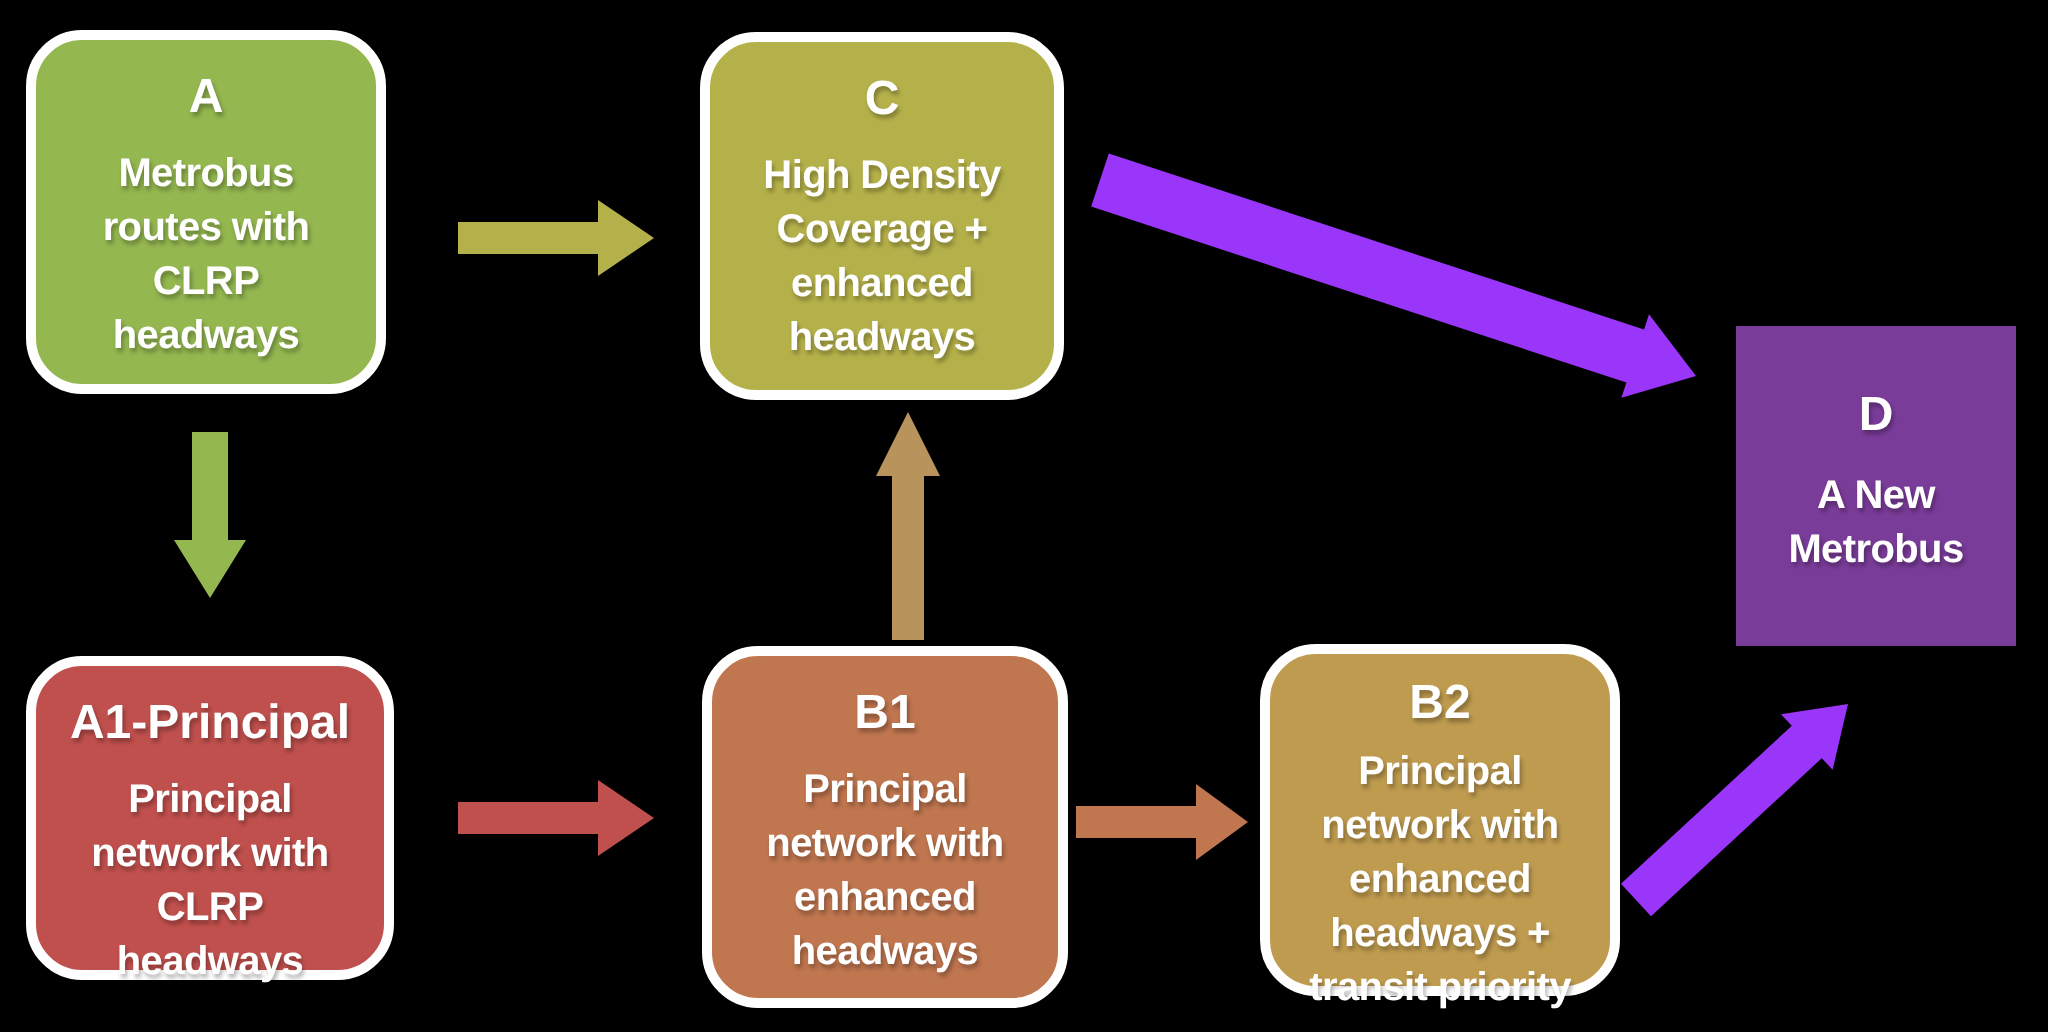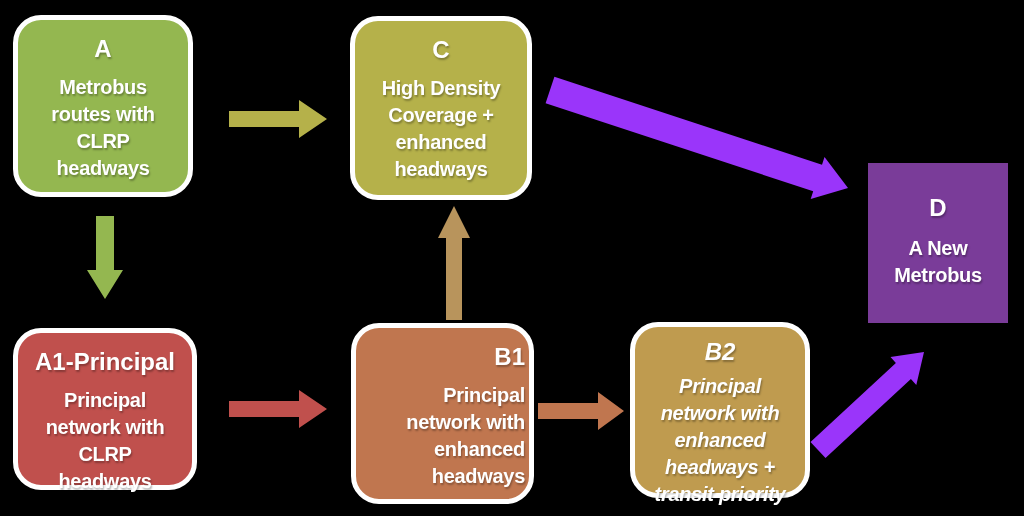--- a/index.html
+++ b/index.html
@@ -35,22 +35,22 @@
     font-size: 20px;
     line-height: 27px;
     letter-spacing: -0.3px;
     white-space: pre-line;
   }
   .arrow { position: absolute; display: block; }
 
   #node-a  { left: 13px;  top: 15px;  width: 180px; height: 182px; }
   #node-c  { left: 350px; top: 16px;  width: 182px; height: 184px; }
   #node-a1 { left: 13px;  top: 328px; width: 184px; height: 162px; }
-  #node-b1 { left: 351px; top: 323px; width: 183px; height: 181px; text-align: right; }
-  #node-b2 { left: 630px; top: 322px; width: 180px; height: 176px; padding-top: 10px; font-style: italic; }
+  #node-b1 { left: 351px; top: 323px; width: 183px; height: 181px; }
+  #node-b2 { left: 630px; top: 322px; width: 180px; height: 176px; padding-top: 10px; }
   #node-b2 .box-title { margin-bottom: 6px; }
   #node-d  { left: 868px; top: 163px; width: 140px; height: 160px; padding-top: 30px; }
   #node-d .box-title { margin-bottom: 12px; }
 
   #arrow-a-c   { left: 229px; top: 100px; }
   #arrow-a-a1  { left: 85px;  top: 216px; }
   #arrow-a1-b1 { left: 229px; top: 390px; }
   #arrow-b1-c  { left: 436px; top: 206px; }
   #arrow-b1-b2 { left: 538px; top: 392px; }
   #arrow-c-d   { left: 542px; top: 72px;  }

